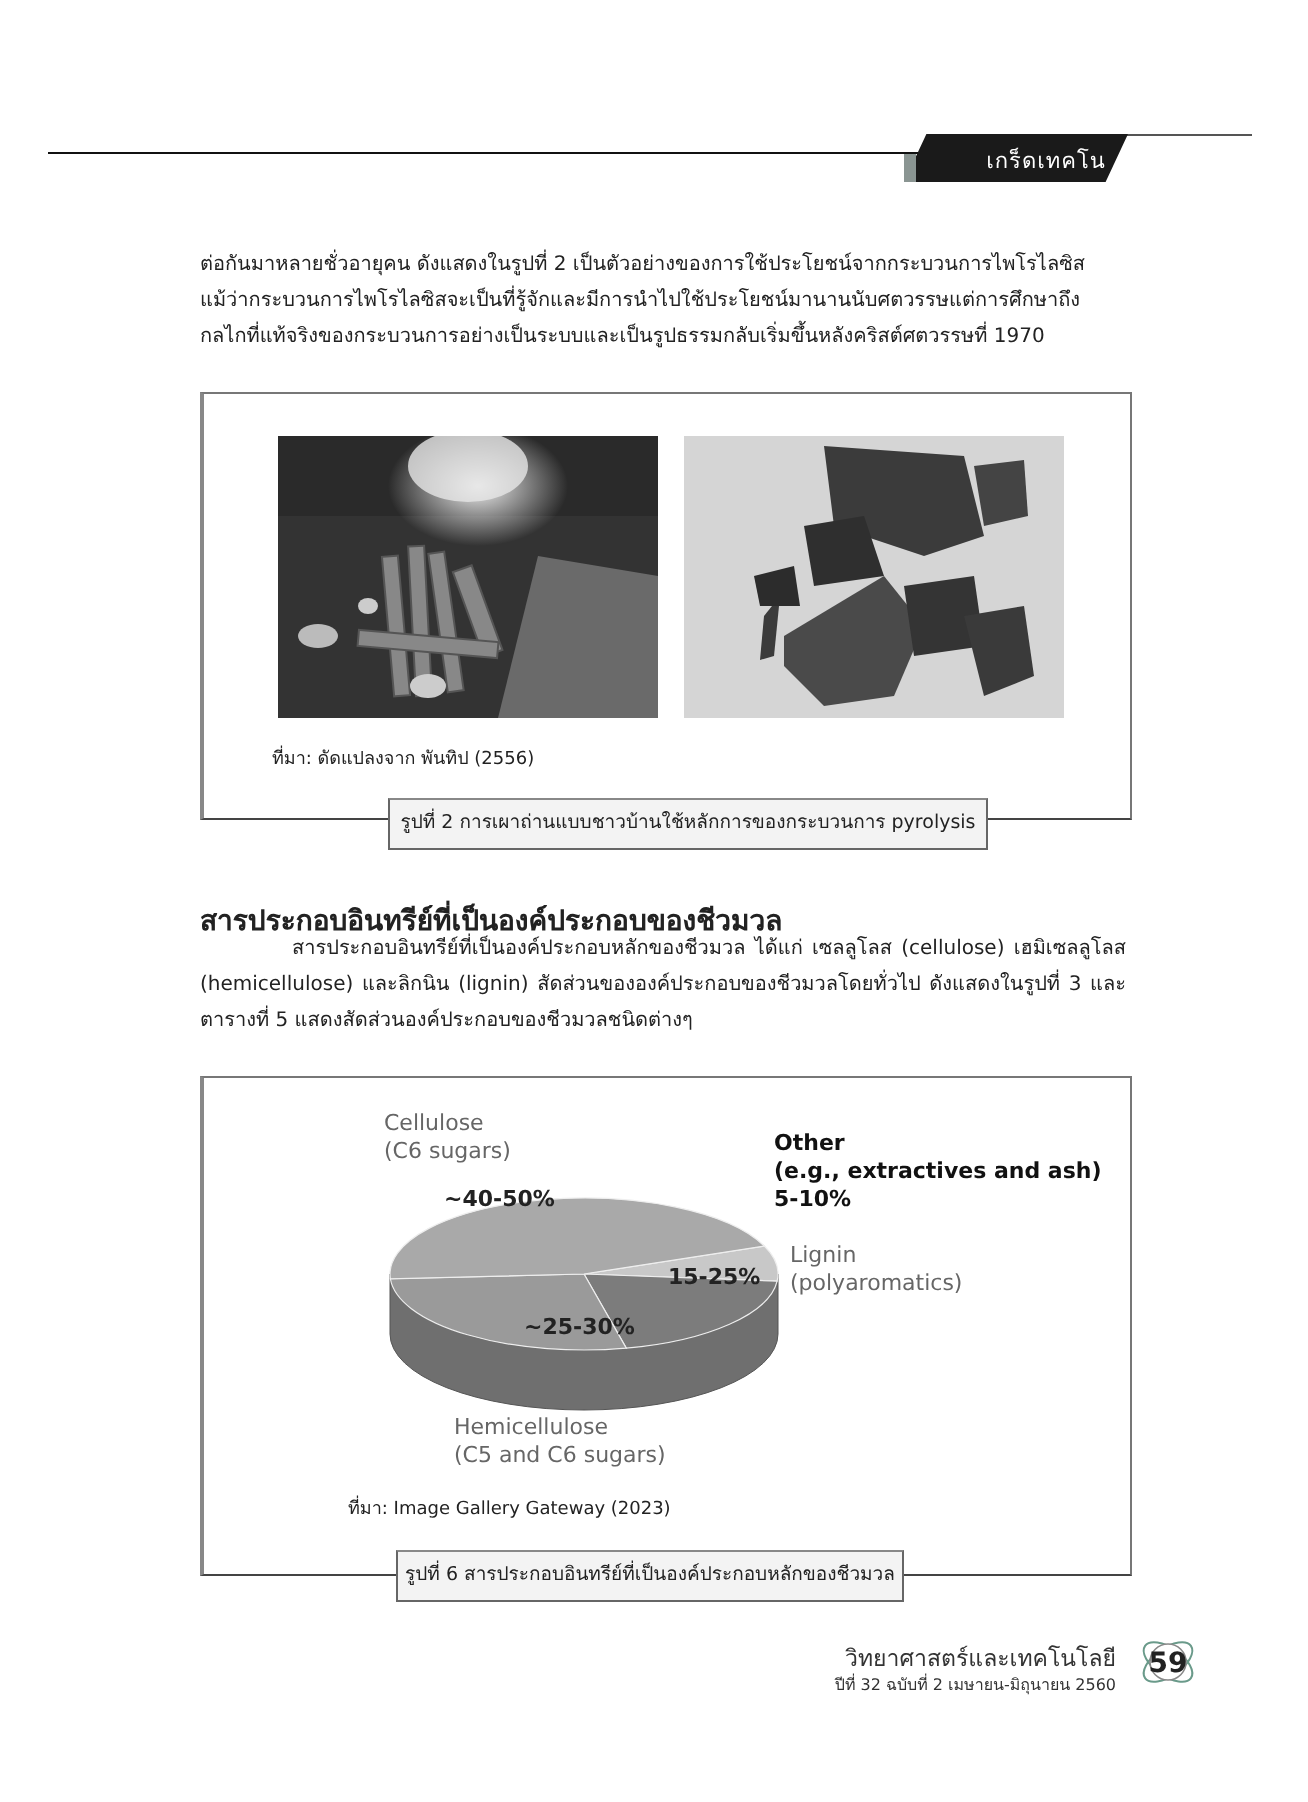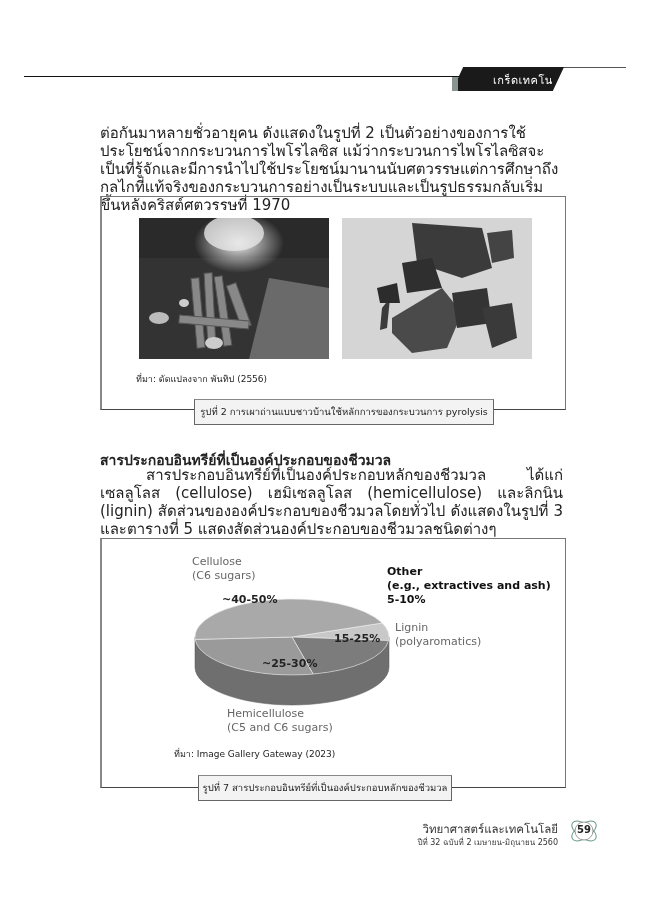--- a/index.html
+++ b/index.html
@@ -6,21 +6,21 @@
   html, body { width: 654px; height: 901px; background: #ffffff; overflow: hidden; }
   body { position: relative; font-family: "DejaVu Sans", sans-serif; color: #222; }
 
   .header-line { position: absolute; left: 24px; top: 76px; width: 440px; height: 1px; background: #111; }
   .header-line-r { position: absolute; left: 545px; top: 67px; width: 81px; height: 1px; background: #555; }
   .header-tab { position: absolute; left: 452px; top: 67px; width: 112px; height: 24px; }
   .header-tab .shape { position: absolute; inset: 0; background: #1a1a1a; clip-path: polygon(10% 0, 100% 0, 90% 100%, 0 100%); }
   .header-tab .shade { position: absolute; left: 0; top: 10px; width: 6px; height: 14px; background: #8a9592; }
   .header-tab .label { position: absolute; left: 0; right: 0; top: 4px; text-align: center; color: #fff; font-size: 11px; letter-spacing: 0.5px; padding-left: 30px; }
 
-  .para { position: absolute; left: 100px; width: 463px; font-size: 15px; line-height: 18px; color: #222; }
+  .para { position: absolute; left: 100px; width: 463px; font-size: 10px; line-height: 18px; color: #222; }
   .p1 { top: 124px; }
   .indent { text-indent: 46px; }
   .sec-title { position: absolute; left: 100px; top: 449px; font-size: 14px; font-weight: bold; color: #222; }
   .p2 { top: 466px; text-align: justify; }
 
   .figbox { position: absolute; left: 100px; width: 466px; border: 1px solid #777; border-bottom: 1px solid #444; border-left: 2px solid #888; }
   .fig1 { top: 196px; height: 214px; }
   .fig2 { top: 538px; height: 250px; }
 
   .photo { position: absolute; top: 21px; height: 141px; overflow: hidden; }
@@ -35,21 +35,21 @@
   .cap1 { top: 399px; }
   .cap2 { top: 775px; left: 198px; width: 254px; }
 
   .pie-svg { position: absolute; left: 60px; top: 8px; }
   .pie-label { font-family: "DejaVu Sans", sans-serif; }
 
   .footer { position: absolute; right: 96px; text-align: right; color: #333; }
   .footer-title { top: 820px; font-size: 11.5px; }
   .footer-issue { top: 836px; font-size: 8px; }
   .page-badge { position: absolute; left: 568px; top: 815px; width: 32px; height: 32px; }
-  .page-badge .num { position: absolute; left: 0; right: 0; top: 9px; text-align: center; font-size: 10px; font-weight: bold; color: #222; }
+  .page-badge .num { position: absolute; left: 0; right: 0; top: 9px; text-align: center; font-size: 14px; font-weight: bold; color: #222; }
 </style>
 </head>
 <body>
 
 <div class="header-line"></div>
 <div class="header-line-r"></div>
 <div class="header-tab">
   <div class="shape"></div>
   <div class="shade"></div>
   <div class="label">เกร็ดเทคโน</div>
@@ -120,21 +120,21 @@
       <text x="225" y="28" font-size="11" fill="#111" font-weight="bold" class="pie-label">Other</text>
       <text x="225" y="42" font-size="11" fill="#111" font-weight="bold" class="pie-label">(e.g., extractives and ash)</text>
       <text x="225" y="56" font-size="11" fill="#111" font-weight="bold" class="pie-label">5-10%</text>
       <text x="233" y="84" font-size="11" fill="#666" font-weight="normal" class="pie-label">Lignin</text>
       <text x="233" y="98" font-size="11" fill="#666" font-weight="normal" class="pie-label">(polyaromatics)</text>
       <text x="65" y="170" font-size="11" fill="#666" font-weight="normal" class="pie-label">Hemicellulose</text>
       <text x="65" y="184" font-size="11" fill="#666" font-weight="normal" class="pie-label">(C5 and C6 sugars)</text>
     </svg>
   <div class="source">ที่มา: Image Gallery Gateway (2023)</div>
 </div>
-<div class="caption cap2">รูปที่ 7 สารประกอบอินทรีย์ที่เป็นองค์ประกอบหลักของชีวมวล</div>
+<div class="caption cap2">รูปที่ 6 สารประกอบอินทรีย์ที่เป็นองค์ประกอบหลักของชีวมวล</div>
 
 <div class="footer footer-title">วิทยาศาสตร์และเทคโนโลยี</div>
 <div class="footer footer-issue">ปีที่ 32 ฉบับที่ 2 เมษายน-มิถุนายน 2560</div>
 <div class="page-badge">
   <svg width="32" height="32" viewBox="0 0 32 32">
     <ellipse cx="16" cy="16" rx="14" ry="7" fill="none" stroke="#6a9a8a" stroke-width="1" transform="rotate(35 16 16)"></ellipse>
     <ellipse cx="16" cy="16" rx="14" ry="7" fill="none" stroke="#6a9a8a" stroke-width="1" transform="rotate(-35 16 16)"></ellipse>
     <circle cx="16" cy="16" r="9" fill="#fff" stroke="#888" stroke-width="0.8"></circle>
   </svg>
   <div class="num">59</div>

